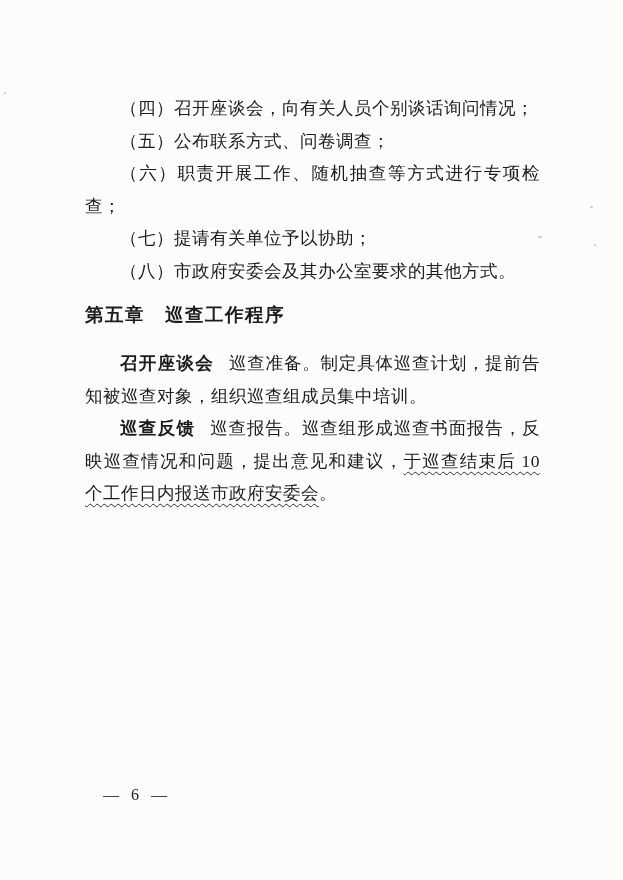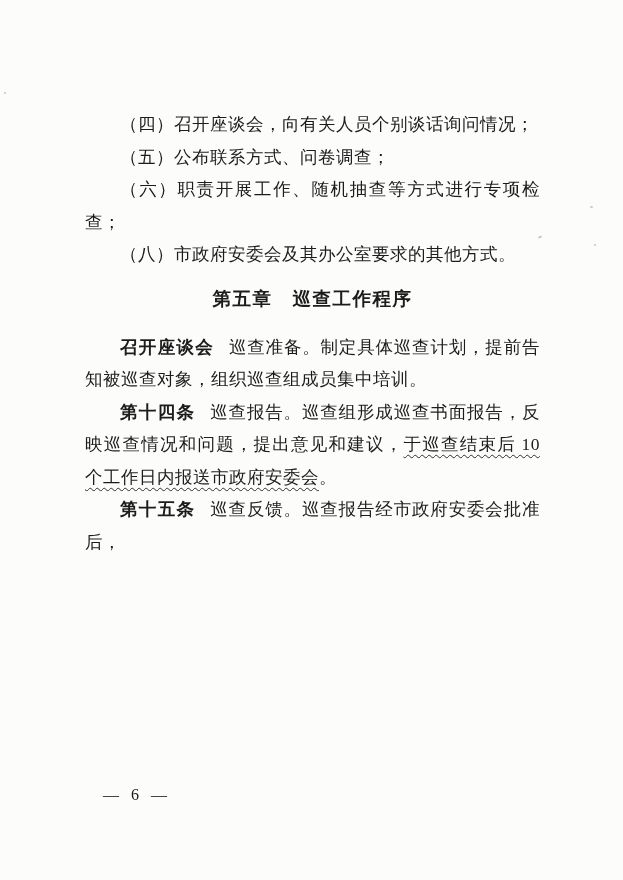--- a/index.html
+++ b/index.html
@@ -11,21 +11,21 @@
     position: relative;
     width: 623px;
     height: 880px;
     background: #fcfcfb;
     overflow: hidden;
     font-family: "Liberation Serif", "DejaVu Serif", serif;
     color: #1c1c1c;
   }
   .body-text {
     position: absolute;
-    top: 108px;
+    top: 92px;
     left: 85px;
     width: 455px;
     font-size: 17.5px;
     line-height: 32.5px;
     letter-spacing: 0.5px;
     text-align: justify;
   }
   p {
     margin: 0;
     padding: 0;
@@ -37,21 +37,21 @@
     font-family: "Liberation Sans", "DejaVu Sans", sans-serif;
     font-weight: 700;
     margin-right: 0.85em;
     letter-spacing: 1px;
   }
   .chapter {
     font-family: "Liberation Sans", "DejaVu Sans", sans-serif;
     font-weight: 700;
     font-size: 18.5px;
     letter-spacing: 1.5px;
-    text-align: center;
+    text-align: left;
     text-indent: 0;
     margin: 12px 0 16px 0;
     line-height: 32px;
   }
   .hand-underline {
     text-decoration: underline;
     text-decoration-style: wavy;
     text-decoration-thickness: 1px;
     text-decoration-color: #2e2e2e;
     text-underline-offset: 4px;
@@ -78,31 +78,31 @@
 </head>
 <body>
 
 <div class="page">
 
   <div class="body-text">
 
     <p class="clause">（四）召开座谈会，向有关人员个别谈话询问情况；</p>
     <p class="clause">（五）公布联系方式、问卷调查；</p>
     <p class="clause">（六）职责开展工作、随机抽查等方式进行专项检查；</p>
+    <p class="clause">（七）提请有关单位予以协助；</p>
     <p class="clause">（八）市政府安委会及其办公室要求的其他方式。</p>
 
 
     <h2 class="chapter">第五章　巡查工作程序</h2>
 
     <p class="para"><span class="art-num">召开座谈会</span><span>巡查准备。制定具体巡查计划，提前告知被巡查对象，组织巡查组成员集中培训。</span></p>
 
 
-    <p class="para"><span class="art-num">第十四条</span><span>巡查报告。巡查组形成巡查书面报告，反映巡查情况和问题，提出意见和建议，</span><span class="hand-underline">于巡查结束后 10 个工作日内报送市政府安委会</span><span>。</span></p>
+    <p class="para"><span class="art-num">巡查反馈</span><span>巡查报告。巡查组形成巡查书面报告，反映巡查情况和问题，提出意见和建议，</span><span class="hand-underline">于巡查结束后 10 个工作日内报送市政府安委会</span><span>。</span></p>
 
-    <p class="para"><span class="art-num">第十五条</span><span>巡查反馈。巡查报告经市政府安委会批准后，</span></p>
 
   </div>
 
   <div class="page-number">— 6 —</div>
 
   <div class="speck s1"></div>
   <div class="speck s2"></div>
   <div class="speck s3"></div>
   <div class="speck s4"></div>
 

